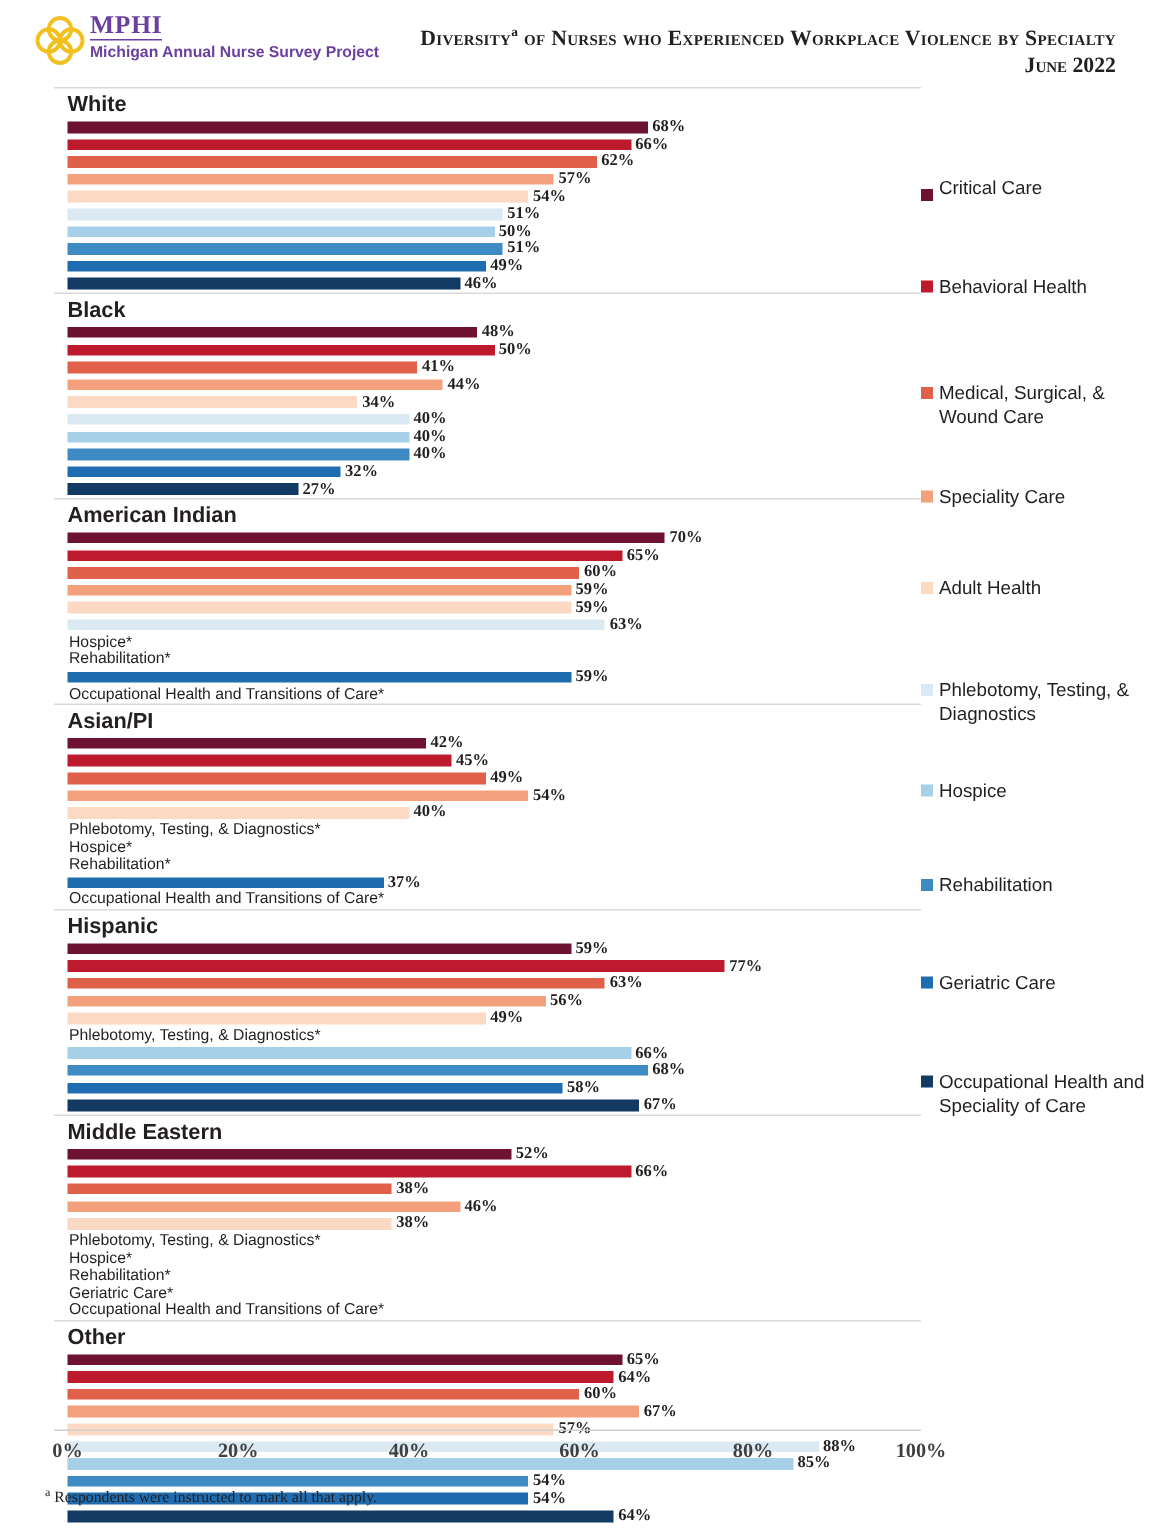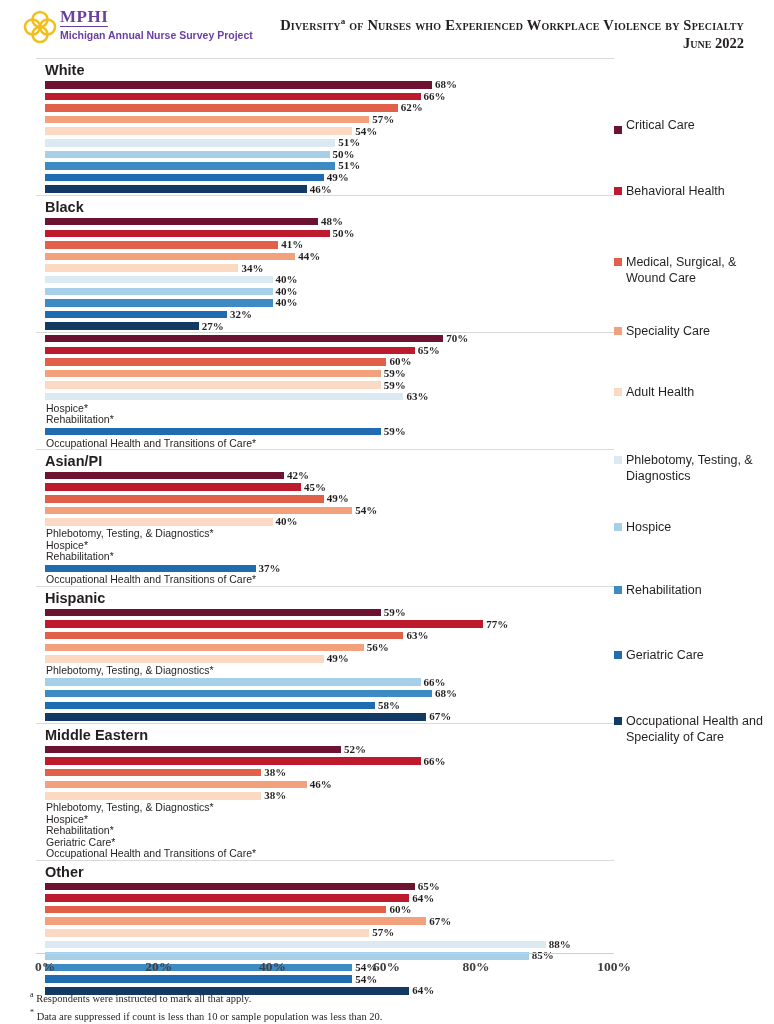--- a/index.html
+++ b/index.html
@@ -288,20 +288,21 @@
             <div class="bar" style="width: 182.08px; background: rgb(31, 108, 176);"></div>
             <div class="bar-value">32%</div>
           </div>
           <div class="barrow">
             <div class="bar" style="width: 153.63px; background: rgb(18, 58, 99);"></div>
             <div class="bar-value">27%</div>
           </div>
         </div>
       </div>
       <div class="group">
+        <div class="group-label">American Indian</div>
         <div class="bars">
           <div class="barrow">
             <div class="bar" style="width: 398.3px; background: rgb(109, 18, 48);"></div>
             <div class="bar-value">70%</div>
           </div>
           <div class="barrow">
             <div class="bar" style="width: 369.85px; background: rgb(189, 27, 45);"></div>
             <div class="bar-value">65%</div>
           </div>
           <div class="barrow">
@@ -507,21 +508,21 @@
       </div>
     </div>
 </div>
 
 <div class="axis">
   <div class="axis-ticks" id="axis-root">
       <div class="tick" style="left: 9px;">0%</div>
       <div class="tick" style="left: 122.8px;">20%</div>
       <div class="tick" style="left: 236.6px;">40%</div>
       <div class="tick" style="left: 350.4px;">60%</div>
-      <div class="tick" style="left: 440px;">80%</div>
+      <div class="tick" style="left: 466px;">80%</div>
       <div class="tick" style="left: 578px;">100%</div>
     </div>
 </div>
 
 <div class="legend" id="legend-root">
     <div class="legend-item" style="top: 0px; align-items: flex-end;">
       <span class="swatch" style="background: rgb(109, 18, 48);"></span>
       <span class="legend-label">Critical Care</span>
     </div>
     <div class="legend-item" style="top: 66px;">
@@ -557,14 +558,13 @@
       <span class="legend-label">Geriatric Care</span>
     </div>
     <div class="legend-item" style="top: 596px;">
       <span class="swatch" style="background: rgb(18, 58, 99);"></span>
       <span class="legend-label">Occupational Health and Speciality of Care</span>
     </div>
   </div>
 
 <div class="footnotes" id="footnotes-root">
     <div class="footnote"><span class="mk">a</span><span> Respondents were instructed to mark all that apply.</span></div>
-    <div class="footnote"><span class="mk">*</span><span> Data are suppressed if count is less than 10 or sample population was less than 20.</span></div>
   </div>
 
 </body></html>

